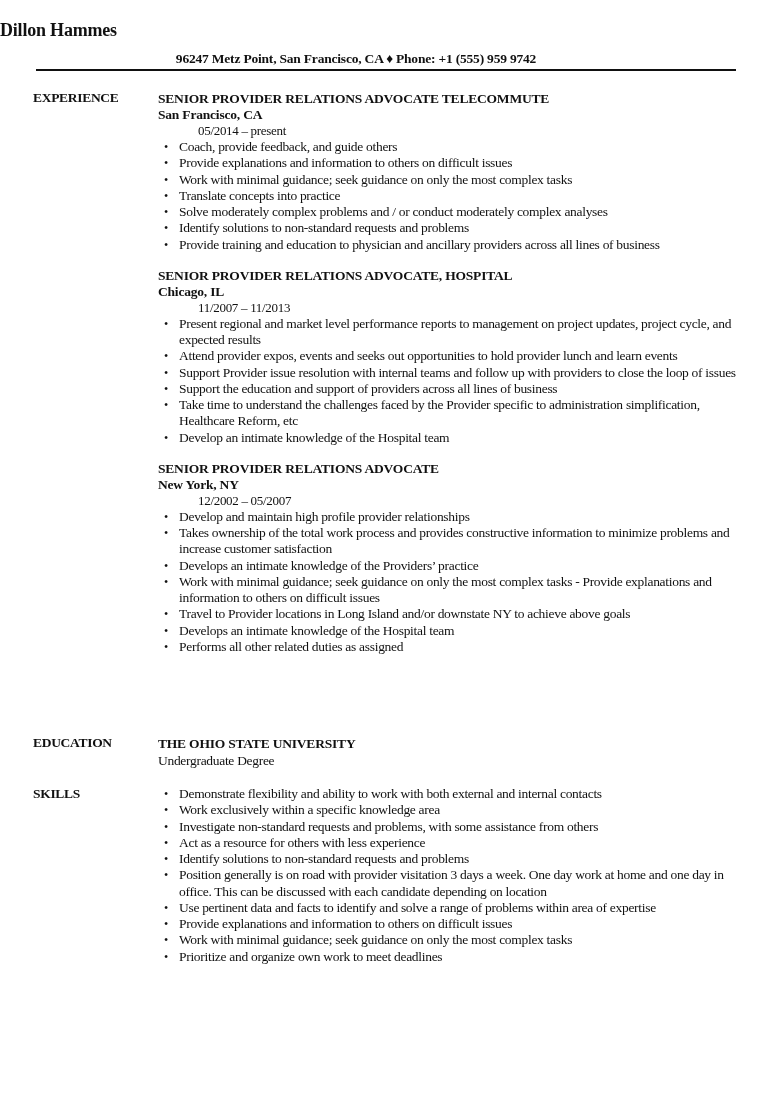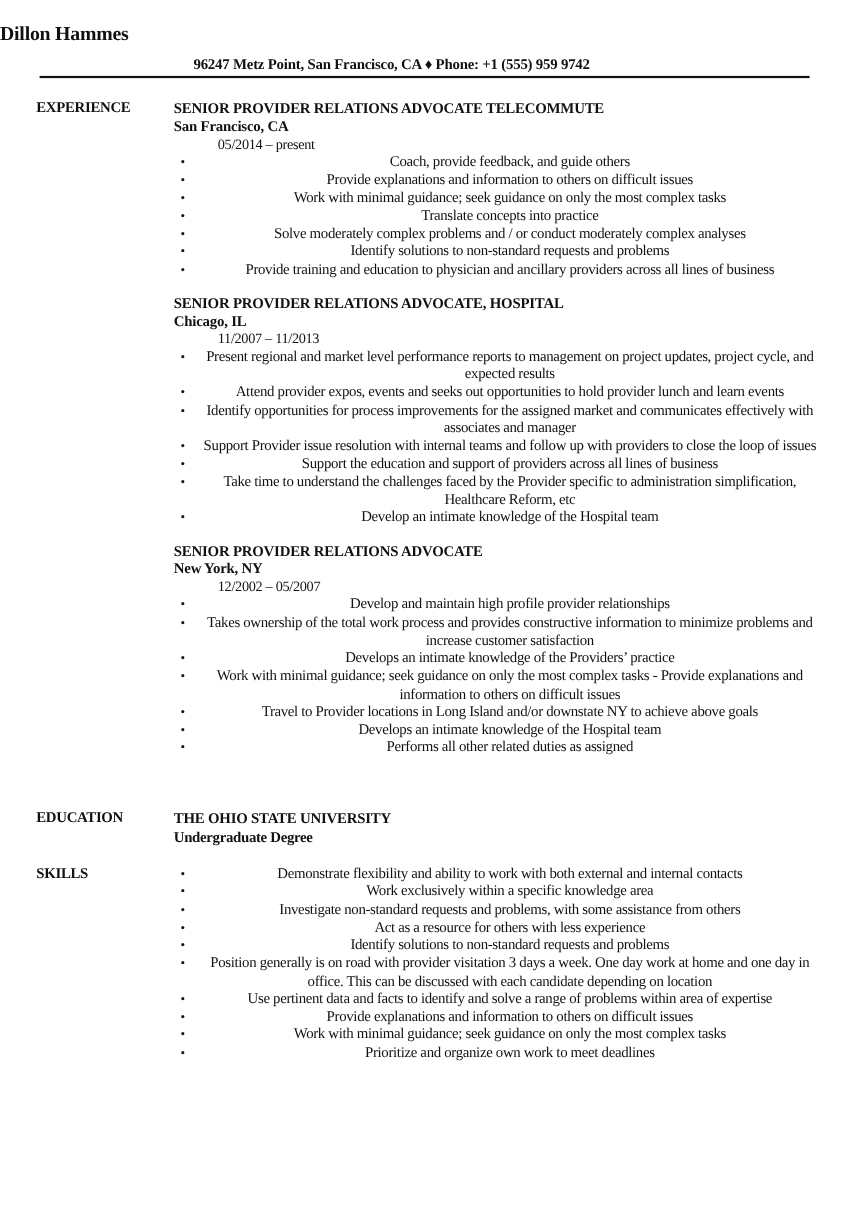--- a/index.html
+++ b/index.html
@@ -91,37 +91,36 @@
       list-style: none;
       margin: 0;
       padding: 0;
     }
     ul.bullets li {
       position: relative;
       padding-left: 21px;
       font-size: 13.5px;
       line-height: 16.25px;
       letter-spacing: -0.3px;
-      text-align: center;
     }
     ul.bullets li::before {
       content: "\2022";
       position: absolute;
       left: 6px;
       top: 0;
       font-size: 12px;
     }
     .edu-school {
       font-weight: bold;
       font-size: 13.5px;
       line-height: 17px;
       letter-spacing: -0.2px;
     }
     .edu-degree {
-      font-weight: bold;
+      font-weight: normal;
       font-size: 13.5px;
       line-height: 17px;
       letter-spacing: -0.3px;
     }
   </style>
 </head>
 <body>
 
 <div class="page">
 
@@ -148,21 +147,20 @@
         </ul>
       </div>
 
       <div class="job">
         <div class="job-title">SENIOR PROVIDER RELATIONS ADVOCATE, HOSPITAL</div>
         <div class="job-loc">Chicago, IL</div>
         <div class="job-dates">11/2007 – 11/2013</div>
         <ul class="bullets">
           <li>Present regional and market level performance reports to management on project updates, project cycle, and expected results</li>
           <li>Attend provider expos, events and seeks out opportunities to hold provider lunch and learn events</li>
-          <li>Identify opportunities for process improvements for the assigned market and communicates effectively with associates and manager</li>
           <li>Support Provider issue resolution with internal teams and follow up with providers to close the loop of issues</li>
           <li>Support the education and support of providers across all lines of business</li>
           <li>Take time to understand the challenges faced by the Provider specific to administration simplification, Healthcare Reform, etc</li>
           <li>Develop an intimate knowledge of the Hospital team</li>
         </ul>
       </div>
 
       <div class="job">
         <div class="job-title">SENIOR PROVIDER RELATIONS ADVOCATE</div>
         <div class="job-loc">New York, NY</div>

